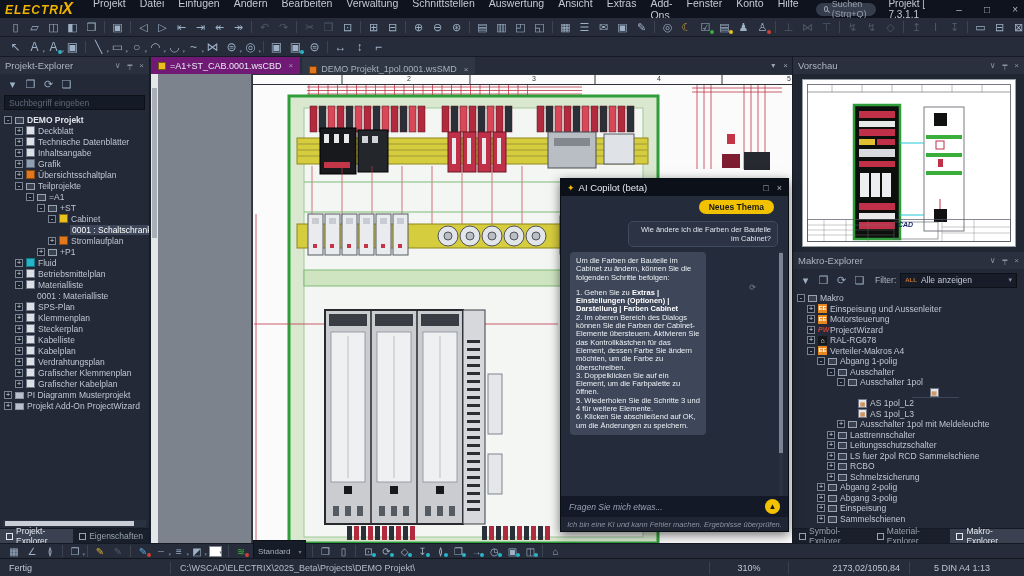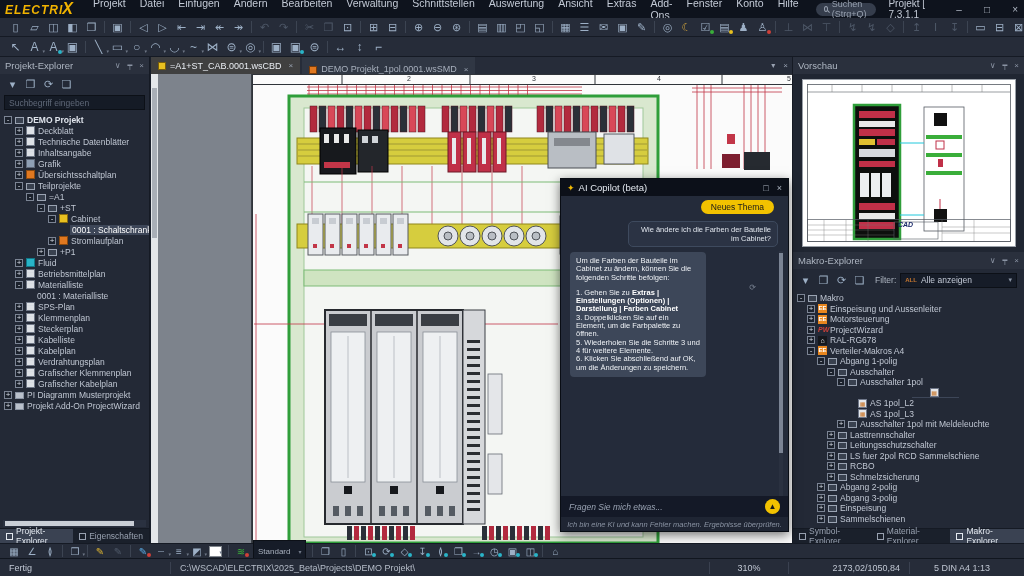--- a/index.html
+++ b/index.html
@@ -80,21 +80,21 @@
   .p-tabs { height:15px; background:#1a202b; display:flex; align-items:stretch;
     border-top:1px solid #151a24; flex:none; }
   .p-tab { display:flex; align-items:center; gap:3px; padding:0 6px; font-size:8.5px; color:#98a1b0; }
   .p-tab.active { background:#3a4252; color:#e4e9f0; }
   .p-tab .sq { width:7px; height:7px; border:1px solid currentColor; flex:none; }
 
   
   #canvas { position:absolute; left:151px; top:57px; width:641px; height:486px; background:#7d838c; }
   #ctabstrip { height:17px; background:#262c39; display:flex; align-items:stretch; position:relative; }
   .ctab { display:flex; align-items:center; gap:4px; padding:0 7px; font-size:9px; }
-  .ctab.active { background:#404040; color:#e8ecf2; }
+  .ctab.active { background:#701a75; color:#e8ecf2; }
   .ctab:not(.active) { background:#303744; color:#a7afbc; margin-left:2px;align-items:flex-end; }
   .ctab-ico { width:8px; height:8px; flex:none; }
   .ctab-ico.cab { background:#e8c020; border:1px solid #7a5f0a; }
   .ctab-ico.sch { background:#e07820; border:1px solid #7a3d0a; }
   .ctab-x { font-size:8px; color:#98a1b0; margin-left:3px; }
   .strip-icons { position:absolute; right:4px; top:0; height:17px; display:flex; align-items:center;
     gap:8px; color:#98a1b0; font-size:8px; }
   #vscroll { position:absolute; left:0; top:17px; width:7px; height:469px; background:#e4e7ea; }
   #vscroll .thumb { position:absolute; left:1px; top:14px; width:5px; height:150px; background:#a9afb7; }
   #page { position:absolute; left:100px; top:17px; width:541px; height:469px; background:#fbfbfb;
@@ -106,21 +106,21 @@
   #copilot { position:absolute; left:560px; top:178px; width:229px; height:354px;
     background:#1f2533; border:1px solid #090d14; box-shadow:0 3px 10px rgba(0,0,0,.55);
     display:flex; flex-direction:column; z-index:40; }
   .cp-head { height:17px; background:#0c1019; display:flex; align-items:center; padding:0 6px;
     gap:4px; flex:none; }
   .cp-spark { color:#f2bb05; font-size:9px; }
   .cp-title { font-size:9.5px; color:#e4e9f0; }
   .cp-head-icons { margin-left:auto; display:flex; gap:8px; color:#aeb6c2; font-size:9px; }
   .cp-topic-row { height:21px; display:flex; justify-content:flex-end; align-items:center;
     padding:0 14px; flex:none; background:#242b3a; }
-  .cp-pill { background:#f2c200; color:#191919; font-size:8.5px; font-weight:normal;
+  .cp-pill { background:#f2c200; color:#191919; font-size:8.5px; font-weight:bold;
     padding:2px 10px; border-radius:9px; }
   .cp-chat { flex:1; position:relative; padding:4px 10px 0 9px; overflow:hidden; background:#242b3a; }
   .cp-q { margin-left:auto; width:150px; background:#2b3344; border:1px solid #3e4a5e;
     border-radius:5px; padding:3px 6px; font-size:7.5px; color:#dfe4ec; text-align:right;
     line-height:9px; }
   .cp-a { width:136px; background:#3d4759; border-radius:4px; padding:5px 6px; font-size:7.5px;
     color:#eef1f5; line-height:8.3px; margin-top:5px; }
   .cp-a b { color:#ffffff; }
   .cp-a .gap { height:7px; }
   .cp-refresh { position:absolute; right:32px; top:66px; color:#7b8494; font-size:8px; }
@@ -726,20 +726,21 @@
   </div>
   <div class="cp-topic-row">
     <span class="cp-pill">Neues Thema</span>
   </div>
   <div class="cp-chat">
     <div class="cp-q">Wie ändere ich die Farben der Bauteile im Cabinet?</div>
     <div class="cp-a" id="cp-answer">
         <div>Um die Farben der Bauteile im Cabinet zu ändern, können Sie die folgenden Schritte befolgen:</div>
         <div class="gap"></div>
         <div>1. Gehen Sie zu <b>Extras | Einstellungen (Optionen) | Darstellung | Farben Cabinet</b></div>
+        <div>2. Im oberen Bereich des Dialogs können Sie die Farben der Cabinet-Elemente übersteuern. Aktivieren Sie das Kontrollkästchen für das Element, dessen Farbe Sie ändern möchten, um die Farbe zu überschreiben.</div>
         <div>3. Doppelklicken Sie auf ein Element, um die Farbpalette zu öffnen.</div>
         <div>5. Wiederholen Sie die Schritte 3 und 4 für weitere Elemente.</div>
         <div>6. Klicken Sie abschließend auf OK, um die Änderungen zu speichern.</div>
       </div>
     <span class="cp-refresh">⟳</span>
     <div class="cp-scroll">
         <span class="thumb"></span>
       </div>
   </div>
   <div class="cp-input">

